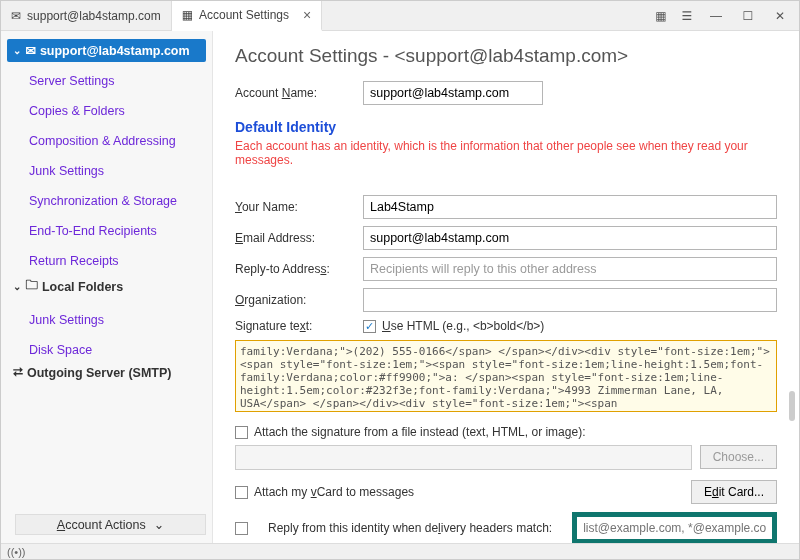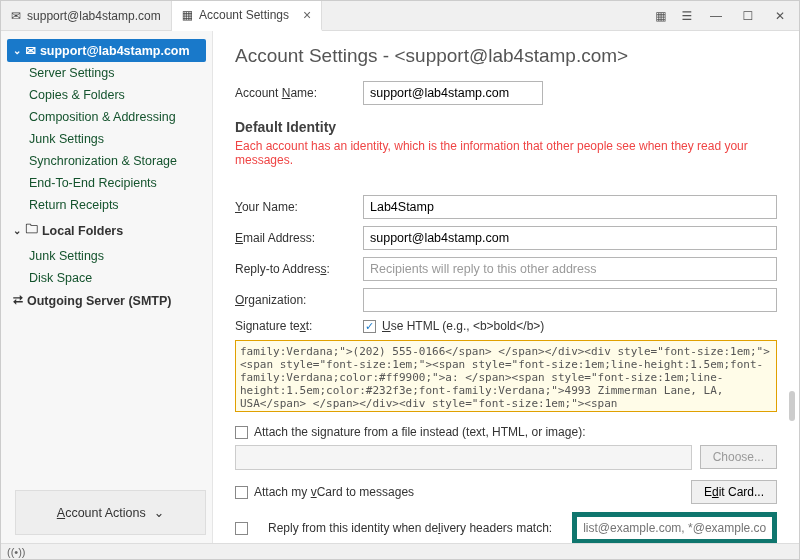--- a/index.html
+++ b/index.html
@@ -8,28 +8,28 @@
 .tab { display: flex; align-items: center; padding: 0 10px; border-right: 1px solid #ddd; gap: 6px; font-size: 12px; color: #444; }
 .tab.active { background: #fff; border-bottom: 2px solid #fff; margin-bottom: -1px; }
 .tab-close { margin-left: 8px; font-size: 14px; color: #666; cursor: pointer; }
 .titlebar-spacer { flex: 1; }
 .winbtns { display: flex; align-items: center; gap: 2px; padding-right: 4px; }
 .winbtn { width: 30px; height: 28px; display: flex; align-items: center; justify-content: center; color: #555; font-size: 12px; }
 .iconbtn { width: 24px; height: 24px; display:flex; align-items:center; justify-content:center; color:#555; }
 .main { display: flex; height: calc(100% - 30px - 16px); }
 .sidebar { width: 212px; background: #f7f7f7; border-right: 1px solid #e5e5e5; padding: 8px 6px; display:flex; flex-direction:column; }
 .tree { flex:1; overflow:auto; }
-.tree-item { padding: 4px 8px 4px 22px; font-size: 12.5px; color: #14532d; cursor: pointer; border-radius: 2px; white-space: nowrap; }
+.tree-item { padding: 12px 8px 4px 22px; font-size: 12.5px; color: #6d28d9; cursor: pointer; border-radius: 2px; white-space: nowrap; }
 .tree-item.selected { background: #1979ca; color: #fff; }
 .tree-header { font-weight: bold; padding: 4px 6px; display:flex; align-items:center; gap:4px; font-size: 12.5px; }
 .tree-header .chev { font-size: 10px; }
-.account-actions { margin-top: auto; padding: 14px 8px; text-align: center; border: 1px solid #ddd; background: #eee; font-size: 12.5px; display:flex; align-items:center; justify-content:center; gap:8px;margin-left:8px; }
+.account-actions { margin-top: auto; padding: 2px 8px; text-align: center; border: 1px solid #ddd; background: #eee; font-size: 12.5px; display:flex; align-items:center; justify-content:center; gap:8px;margin-left:8px; }
 .content { flex: 1; padding: 14px 22px 10px 22px; overflow-y: auto; }
 h1 { font-size: 19px; font-weight: 400; color: #555; margin-bottom: 14px; }
-h2 { font-size: 14px; font-weight: 600; color: #404040; margin-top: 14px; margin-bottom: 4px; }
+h2 { font-size: 14px; font-weight: 600; color: #1d4ed8; margin-top: 14px; margin-bottom: 4px; }
 .desc { font-size: 12px; color: #ef4444; margin-bottom: 28px; }
 .field { display: flex; align-items: center; margin-bottom: 7px; gap: 24px; }
 .field label { width: 104px; font-size: 12px; color: #333; }
 .field input[type=text] { flex: 1; padding: 4px 6px; border: 1px solid #b5b5b5; font-size: 12.5px; background:#fff; }
 .field input[type=text]::placeholder { color: #9a9a9a; }
 .checkbox-row { display:flex; align-items:center; gap:6px; font-size:12px; margin-bottom:6px; }
 .checkbox { width:13px; height:13px; border:1px solid #888; display:inline-flex; align-items:center; justify-content:center; background:#fff; }
 .checkbox.checked::after { content:"✓"; color:#1979ca; font-size:11px; line-height:1; }
 textarea { width: 100%; height: 72px; border: 1px solid #e0a000; background:#fffce8; font-family: monospace; font-size: 11px; padding: 4px; resize: none; color:#555; }
 .btn { padding: 4px 12px; border: 1px solid #bbb; background: #f0f0f0; font-size: 12px; }

